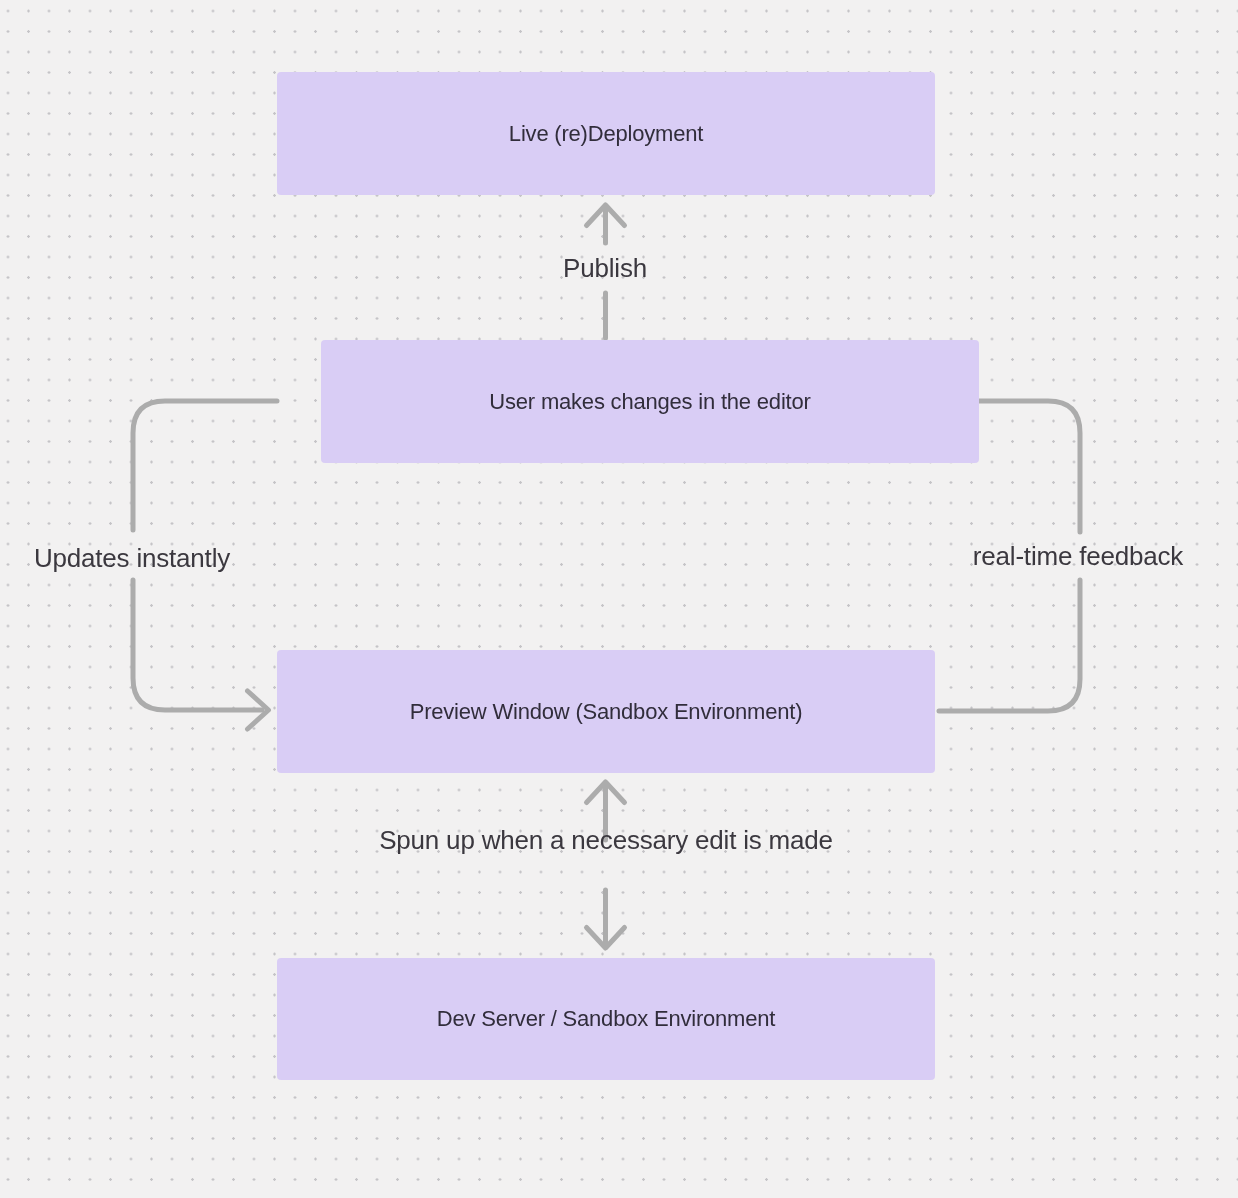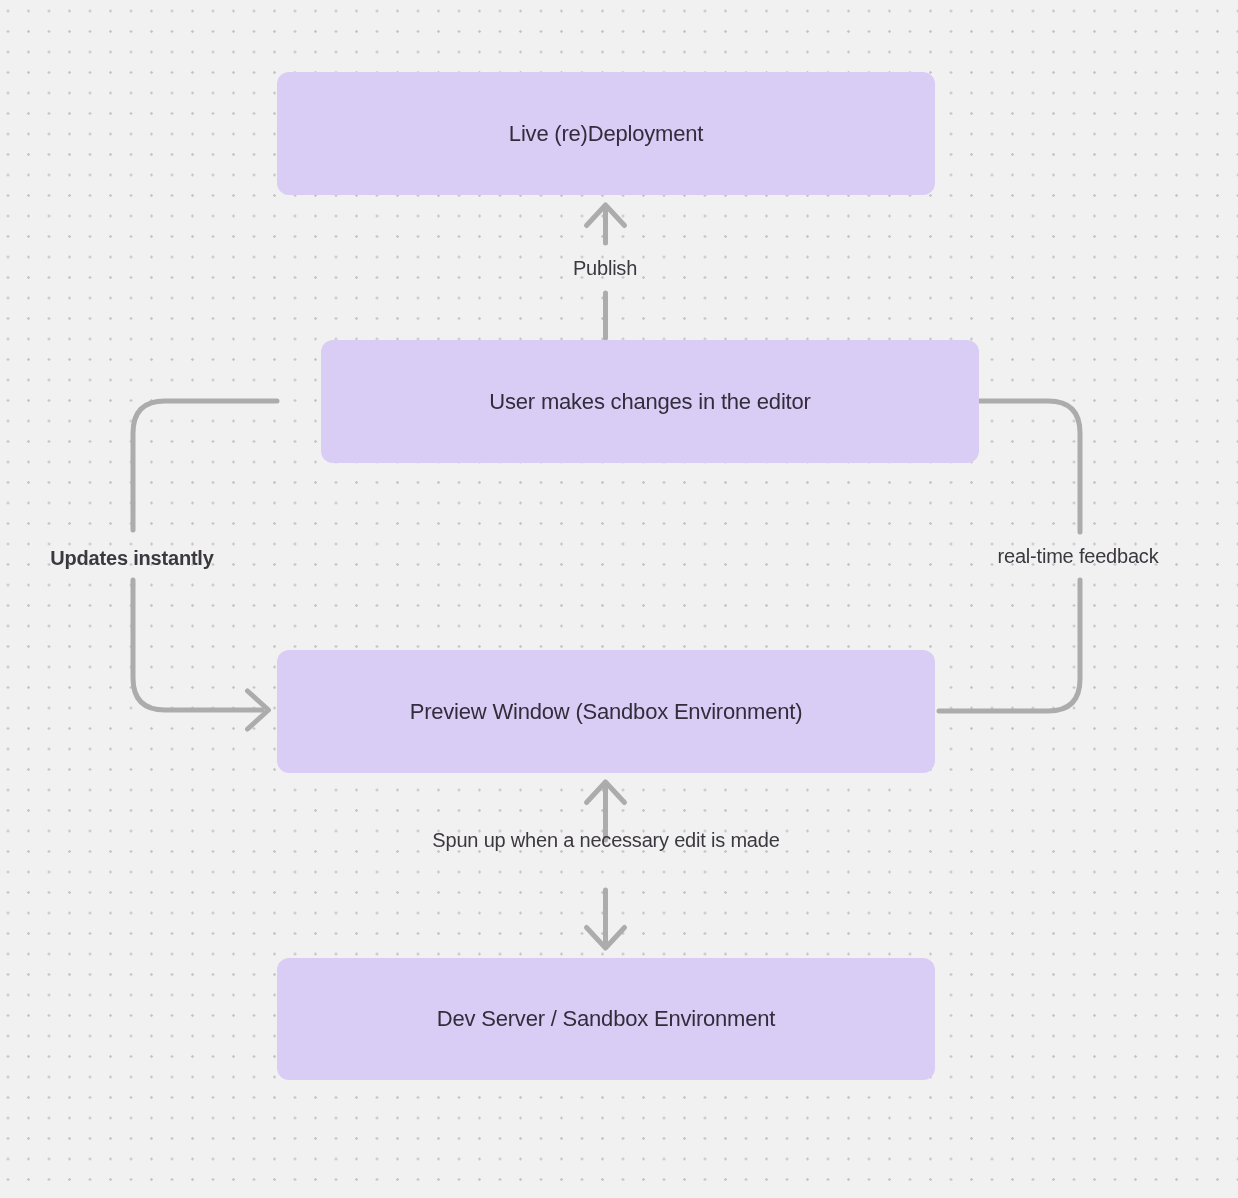--- a/index.html
+++ b/index.html
@@ -31,46 +31,46 @@
     stroke-width: 5;
     stroke-linecap: round;
     stroke-linejoin: round;
   }
   .node {
     position: absolute;
     left: 277px;
     width: 658px;
     height: 123px;
     background: var(--node-fill, #D9CDF5);
-    border-radius: 12px;
+    border-radius: 4px;
     display: flex;
     align-items: center;
     justify-content: center;
   }
   .node-label {
     font-size: 22px;
     color: var(--node-text, #312D3B);
     letter-spacing: -0.2px;
     white-space: nowrap;
   }
   .node-live   { top: 72px;  }
   .node-user   { top: 340px; margin-left: 44px; }
   .node-preview{ top: 650px; }
   .node-dev    { top: 958px; height: 122px; }
   .edge-label {
     position: absolute;
     transform: translate(-50%, -50%);
-    font-size: 20px;
+    font-size: 26px;
     color: var(--label-text, #3B383F);
     letter-spacing: -0.2px;
     white-space: nowrap;
     text-align: center;
   }
   .lbl-publish  { left: 605px;  top: 268px; }
-  .lbl-updates  { left: 132px;  top: 558px; font-weight: bold; }
+  .lbl-updates  { left: 132px;  top: 558px; }
   .lbl-feedback { left: 1078px; top: 556px; }
   .lbl-spunup   { left: 606px;  top: 840px; }
 </style>
 </head>
 <body>
 
 <div class="canvas">
 
   <svg class="edges-svg" viewBox="0 0 1238 1198" aria-hidden="true">
 

